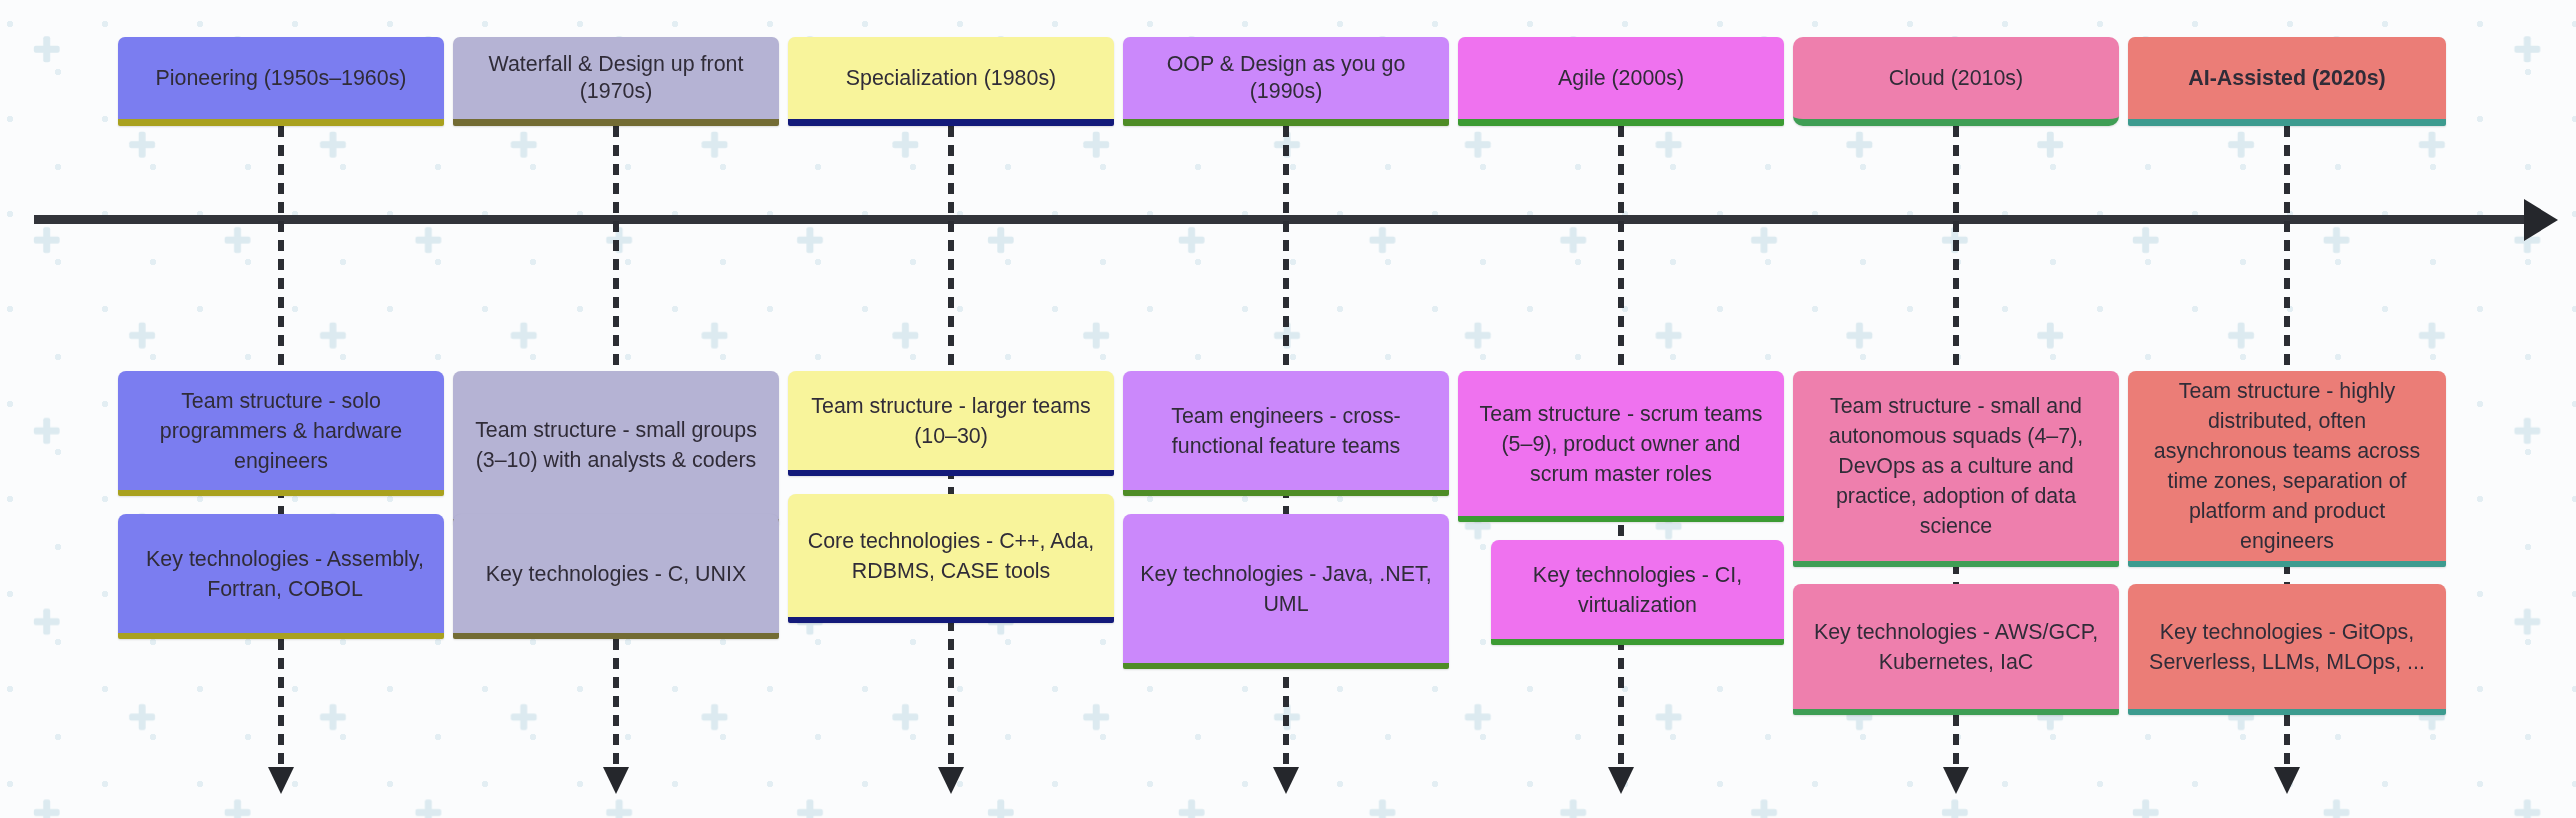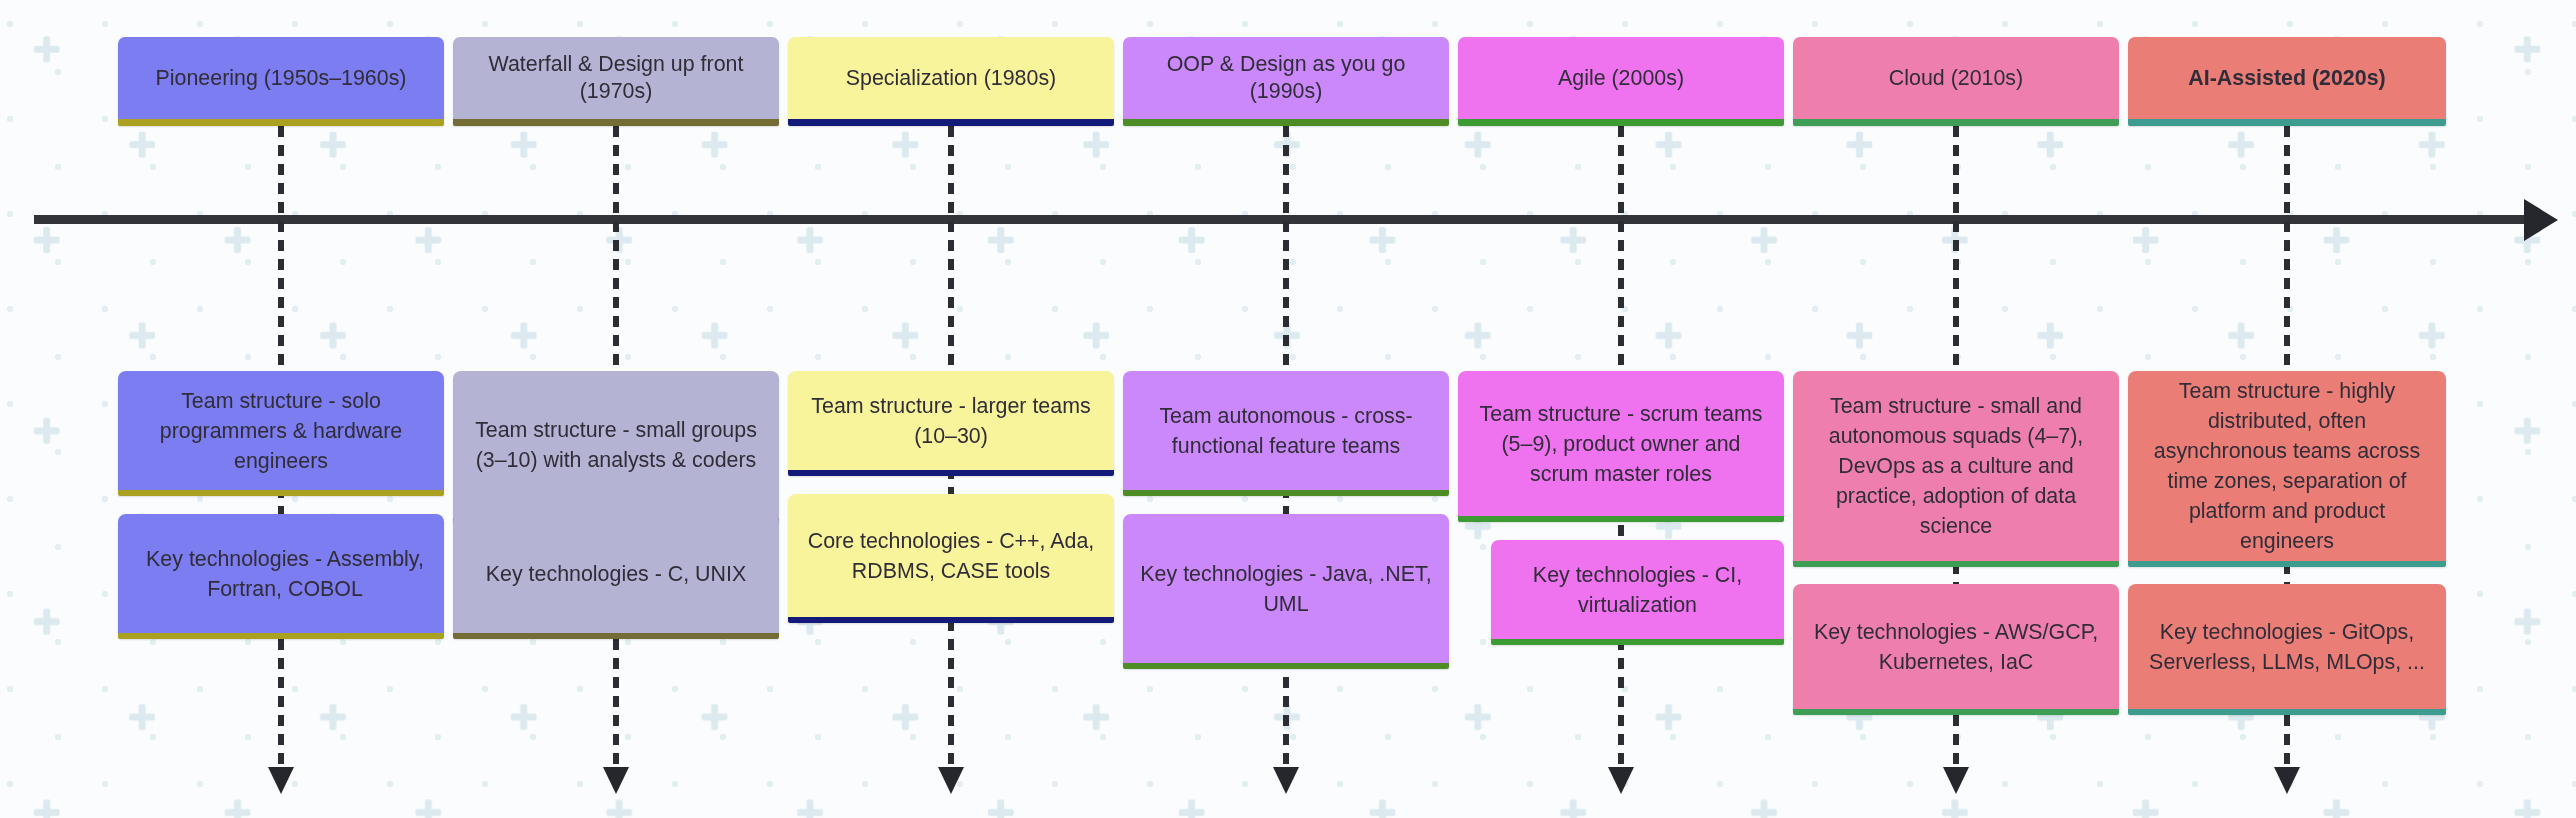--- a/index.html
+++ b/index.html
@@ -135,34 +135,34 @@
         <div class="dash" style="left: 160px; height: 641px;"></div>
         <div class="dash-arrow" style="left: 150px; top: 767px;"></div>
         <div class="era-head" style="background: rgb(248, 244, 155); border-bottom-color: rgb(19, 26, 122);">Specialization (1980s)</div>
         <div class="card" style="top: 371px; height: 105px; background: rgb(248, 244, 155); border-bottom-color: rgb(19, 26, 122);">Team structure - larger teams (10–30)</div>
         <div class="card" style="top: 494px; height: 129px; background: rgb(248, 244, 155); border-bottom-color: rgb(19, 26, 122);">Core technologies - C++, Ada, RDBMS, CASE tools</div>
       </div>
       <div class="col" style="left: 1123px; width: 326px;">
         <div class="dash" style="left: 160px; height: 641px;"></div>
         <div class="dash-arrow" style="left: 150px; top: 767px;"></div>
         <div class="era-head" style="background: rgb(203, 136, 251); border-bottom-color: rgb(78, 140, 38);">OOP &amp; Design as you go (1990s)</div>
-        <div class="card" style="top: 371px; height: 125px; background: rgb(203, 136, 251); border-bottom-color: rgb(78, 140, 38);">Team autonomous - cross-functional feature teams</div>
+        <div class="card" style="top: 371px; height: 125px; background: rgb(203, 136, 251); border-bottom-color: rgb(78, 140, 38);">Team engineers - cross-functional feature teams</div>
         <div class="card" style="top: 514px; height: 155px; background: rgb(203, 136, 251); border-bottom-color: rgb(78, 140, 38);">Key technologies - Java, .NET, UML</div>
       </div>
       <div class="col" style="left: 1458px; width: 326px;">
         <div class="dash" style="left: 160px; height: 641px;"></div>
         <div class="dash-arrow" style="left: 150px; top: 767px;"></div>
         <div class="era-head" style="background: rgb(239, 114, 239); border-bottom-color: rgb(60, 155, 51);">Agile (2000s)</div>
         <div class="card" style="top: 371px; height: 151px; background: rgb(239, 114, 239); border-bottom-color: rgb(60, 155, 51);">Team structure - scrum teams (5–9), product owner and scrum master roles</div>
         <div class="card" style="top: 540px; height: 105px; background: rgb(239, 114, 239); border-bottom-color: rgb(60, 155, 51); margin-left: 33px;">Key technologies - CI, virtualization</div>
       </div>
       <div class="col" style="left: 1793px; width: 326px;">
         <div class="dash" style="left: 160px; height: 641px;"></div>
         <div class="dash-arrow" style="left: 150px; top: 767px;"></div>
-        <div class="era-head" style="background: rgb(238, 127, 173); border-bottom-color: rgb(63, 158, 85);">Cloud (2010s)</div>
+        <div class="era-head" style="background: rgb(238, 127, 173); border-bottom-color: rgb(63, 158, 85); border-radius: 10px;">Cloud (2010s)</div>
         <div class="card" style="top: 371px; height: 196px; background: rgb(238, 127, 173); border-bottom-color: rgb(63, 158, 85);">Team structure - small and autonomous squads (4–7), DevOps as a culture and practice, adoption of data science</div>
         <div class="card" style="top: 584px; height: 131px; background: rgb(238, 127, 173); border-bottom-color: rgb(63, 158, 85);">Key technologies - AWS/GCP, Kubernetes, IaC</div>
       </div>
       <div class="col" style="left: 2128px; width: 318px;">
         <div class="dash" style="left: 156px; height: 641px;"></div>
         <div class="dash-arrow" style="left: 146px; top: 767px;"></div>
         <div class="era-head" style="background: rgb(235, 125, 119); border-bottom-color: rgb(61, 155, 143); font-weight: bold;">AI-Assisted (2020s)</div>
         <div class="card" style="top: 371px; height: 196px; background: rgb(235, 125, 119); border-bottom-color: rgb(61, 155, 143);">Team structure - highly distributed, often asynchronous teams across time zones, separation of platform and product engineers</div>
         <div class="card" style="top: 584px; height: 131px; background: rgb(235, 125, 119); border-bottom-color: rgb(61, 155, 143);">Key technologies - GitOps, Serverless, LLMs, MLOps, ...</div>
       </div>

